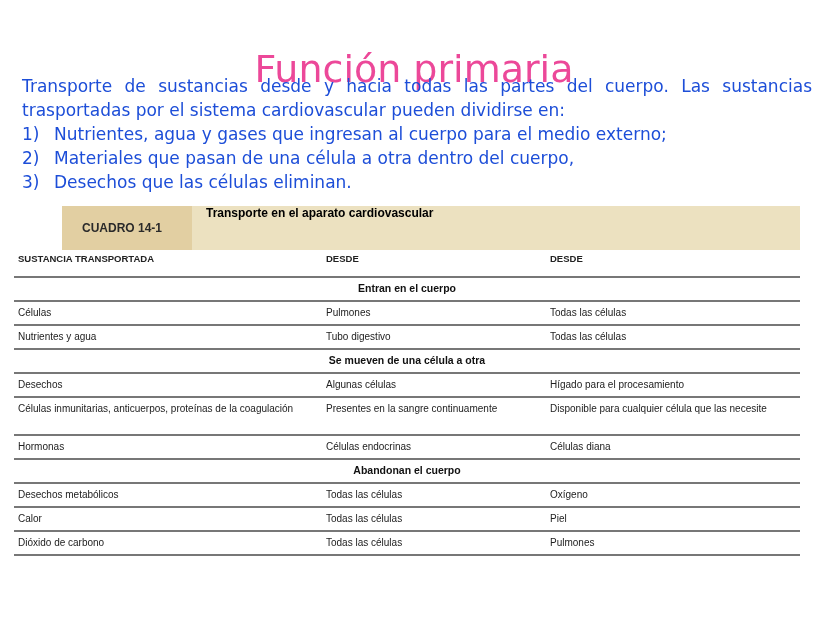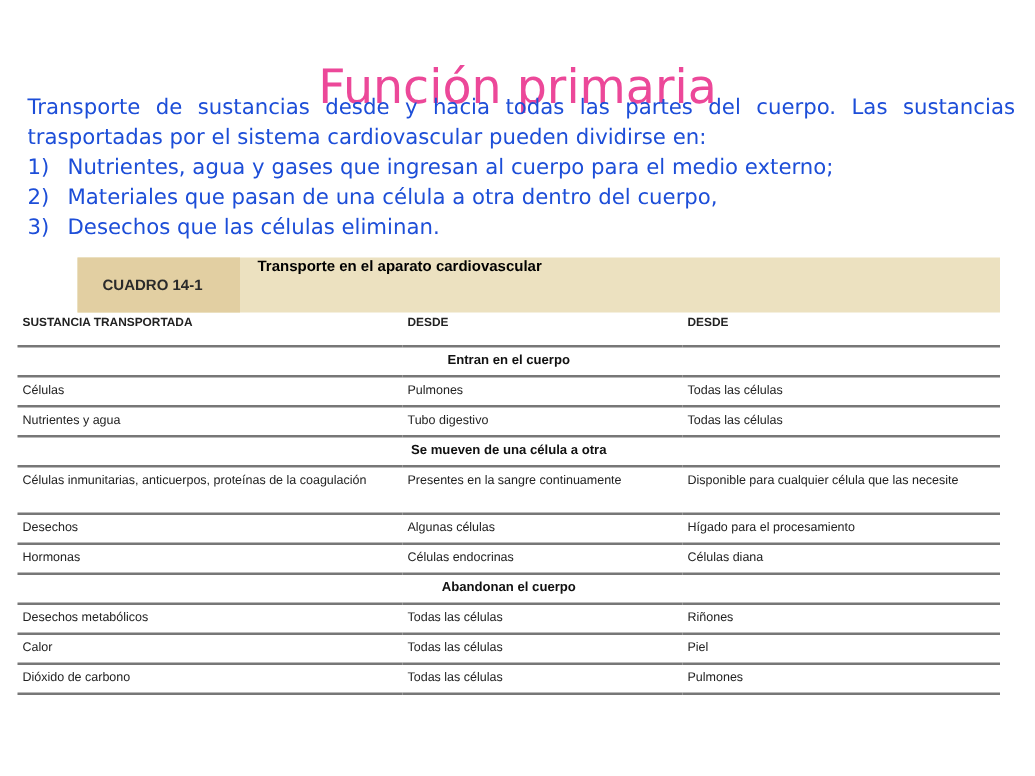--- a/index.html
+++ b/index.html
@@ -71,42 +71,42 @@
       <tr>
         <td>Nutrientes y agua</td>
         <td>Tubo digestivo</td>
         <td>Todas las células</td>
       </tr>
 
       <tr>
           <td class="section" colspan="3">Se mueven de una célula a otra</td>
         </tr>
       <tr>
+        <td>Desechos</td>
+        <td>Algunas células</td>
+        <td>Hígado para el procesamiento</td>
+      </tr>
+      <tr>
         <td style="height:28px">Células inmunitarias, anticuerpos, proteínas de la coagulación</td>
         <td>Presentes en la sangre continuamente</td>
         <td>Disponible para cualquier célula que las necesite</td>
-      </tr>
-      <tr>
-        <td>Desechos</td>
-        <td>Algunas células</td>
-        <td>Hígado para el procesamiento</td>
       </tr>
       <tr>
         <td>Hormonas</td>
         <td>Células endocrinas</td>
         <td>Células diana</td>
       </tr>
 
       <tr>
           <td class="section" colspan="3">Abandonan el cuerpo</td>
         </tr>
       <tr>
         <td>Desechos metabólicos</td>
         <td>Todas las células</td>
-        <td>Riñones</td>
+        <td>Oxígeno</td>
       </tr>
       <tr>
         <td>Calor</td>
         <td>Todas las células</td>
         <td>Piel</td>
       </tr>
       <tr>
         <td>Dióxido de carbono</td>
         <td>Todas las células</td>
         <td>Pulmones</td>

